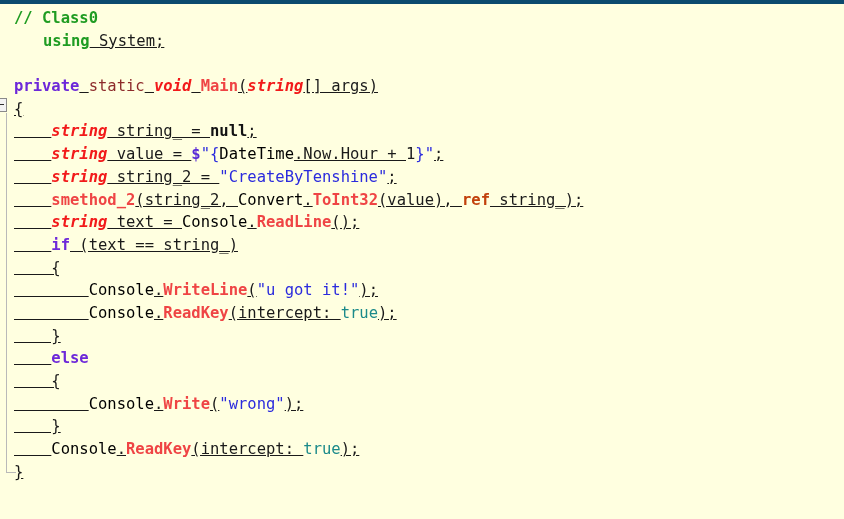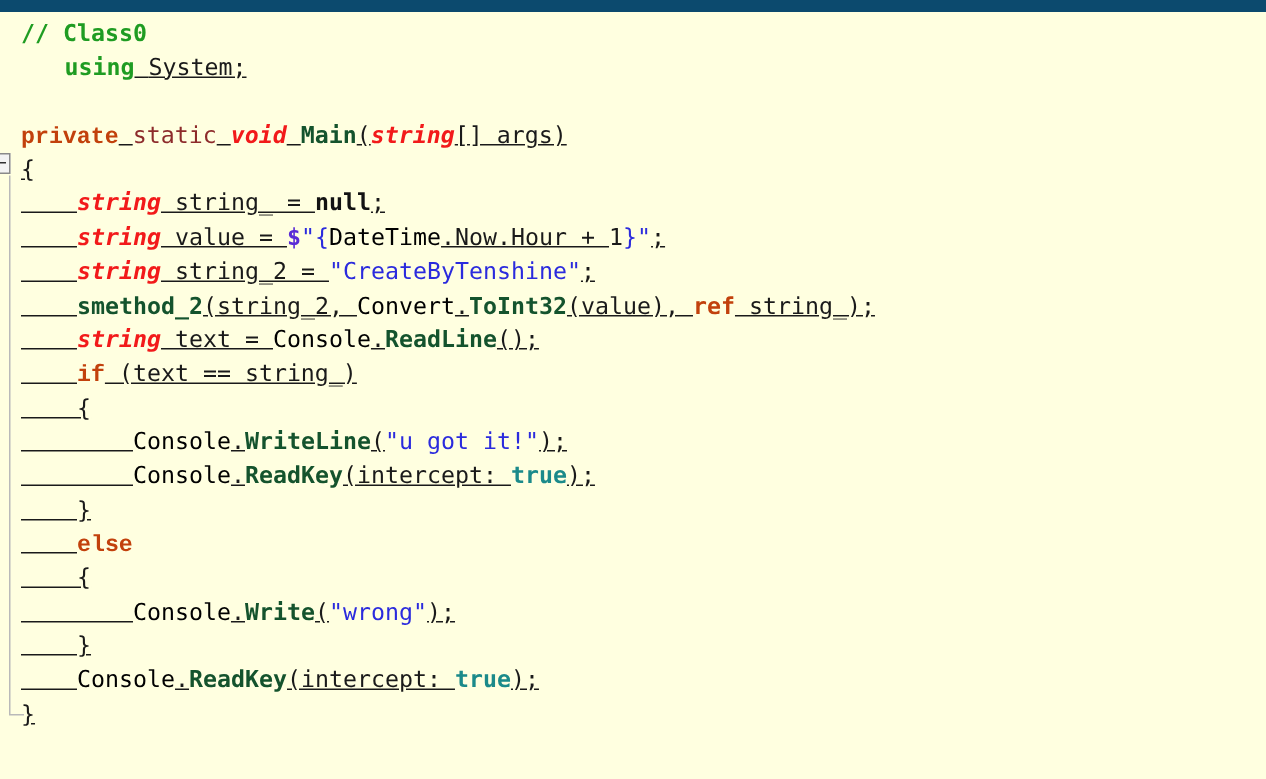--- a/index.html
+++ b/index.html
@@ -6,21 +6,21 @@
     margin: 0;
     padding: 0;
     background: #ffffe0;
   }
   #viewport {
     position: relative;
     width: 844px;
     height: 519px;
     background: #ffffe0;
     overflow: hidden;
-    border-top: 8px solid #0c4a6e;
+    border-top: 4px solid #0c4a6e;
     box-sizing: border-box;
   }
   
   #code {
     position: absolute;
     left: 0;
     top: 0;
     width: 844px;
     padding: 3px 0 0 0;
     font-family: "DejaVu Sans Mono", "Liberation Mono", monospace;
@@ -31,29 +31,29 @@
     letter-spacing: 0px;
   }
   .ln {
     height: 22.7px;
     padding-left: 14px;
     white-space: pre;
   }
   
   .t-comment  { color: #1f9c22; font-weight: bold; }
   .t-using    { color: #1f9c22; font-weight: bold; margin-left: 29px; }
-  .t-kw       { color: #c2410c; font-weight: bold; font-family: Liberation Mono, monospace; }   
+  .t-kw       { color: #6d28d9; font-weight: bold; }   
   .t-mod      { color: #8d2b2b; }                      
   .t-type     { color: #f21a1a; font-weight: bold; font-style: italic; }   
   .t-ref      { color: #c2410c; font-weight: bold; }   
-  .t-method   { color: #14532d; font-weight: bold; }   
+  .t-method   { color: #ef4444; font-weight: bold; }   
   .t-class    { color: #000000; }                      
   .t-str      { color: #2b2bdd; }                      
   .t-interp   { color: #5a2bd6; font-weight: bold; }   
-  .t-const    { color: #1b8a8a; font-weight: bold; }   
+  .t-const    { color: #1b8a8a; font-weight: normal; }   
   .t-null     { color: #121212; font-weight: bold; text-align: right; }   
   .t-plain    { color: #1a1a1a; text-decoration: underline; }
   .t-num      { color: #1a1a1a; }
 
   
   #fold-layer {
     position: absolute;
     left: 0; top: 0;
     width: 30px; height: 519px;
     pointer-events: none;

